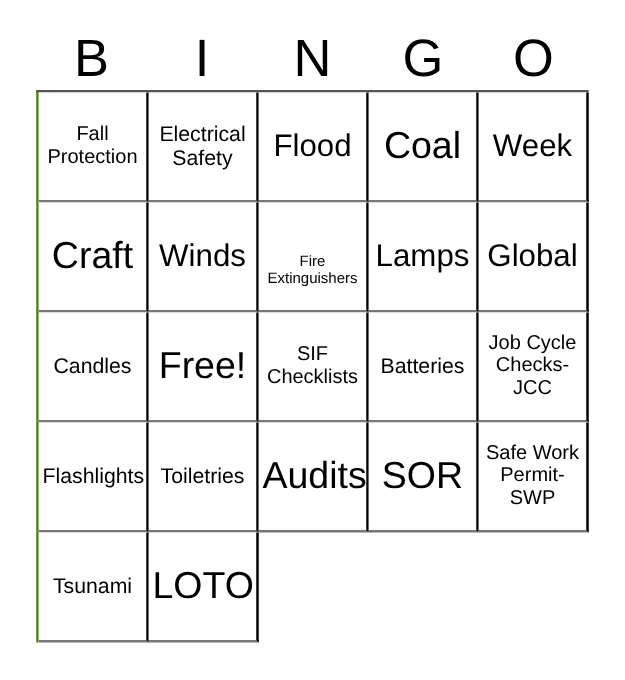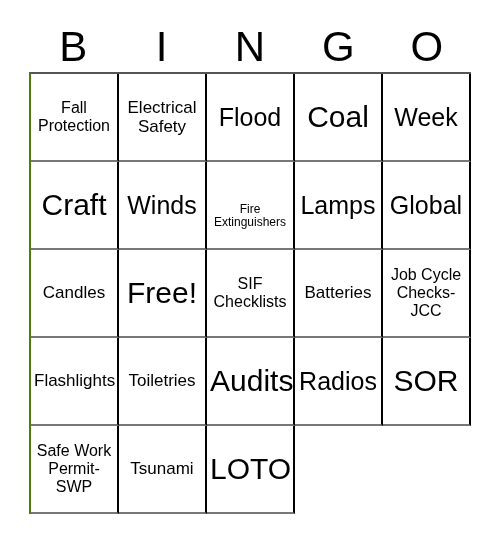--- a/index.html
+++ b/index.html
@@ -143,23 +143,20 @@
       </div>
     <div class="cell fs-md">
         <span class="txt">Flashlights</span>
       </div>
     <div class="cell fs-md">
         <span class="txt">Toiletries</span>
       </div>
     <div class="cell fs-xl">
         <span class="txt">Audits</span>
       </div>
-    <div class="cell fs-lg">
-        <span class="txt">Radios</span>
-      </div>
 
     <div class="cell fs-xl">
         <span class="txt">SOR</span>
       </div>
     <div class="cell fs-sm">
         <span class="txt">Safe Work Permit-SWP</span>
       </div>
     <div class="cell fs-md">
         <span class="txt">Tsunami</span>
       </div>

